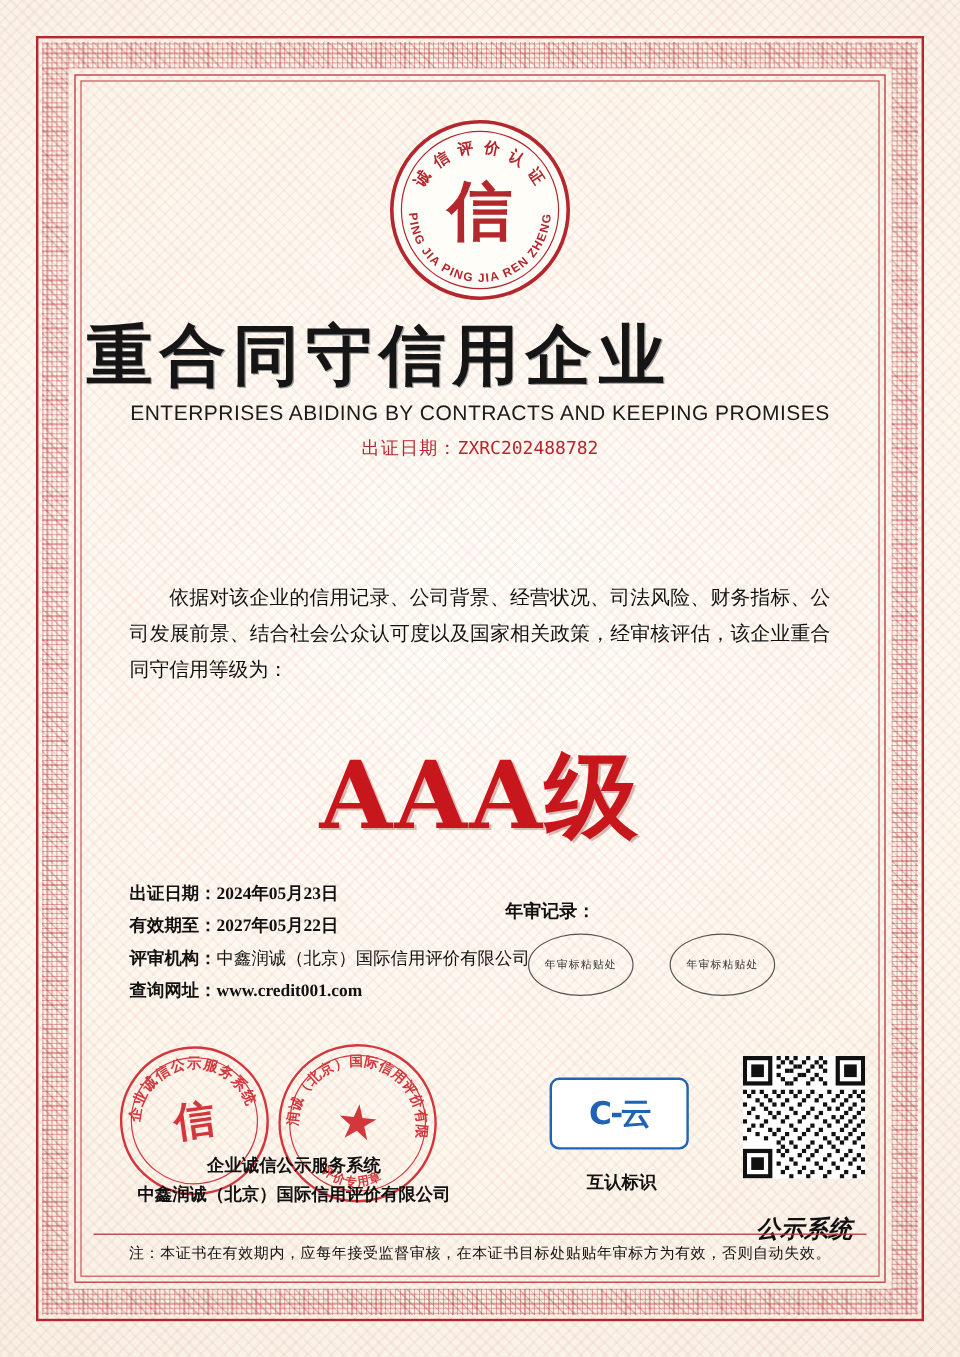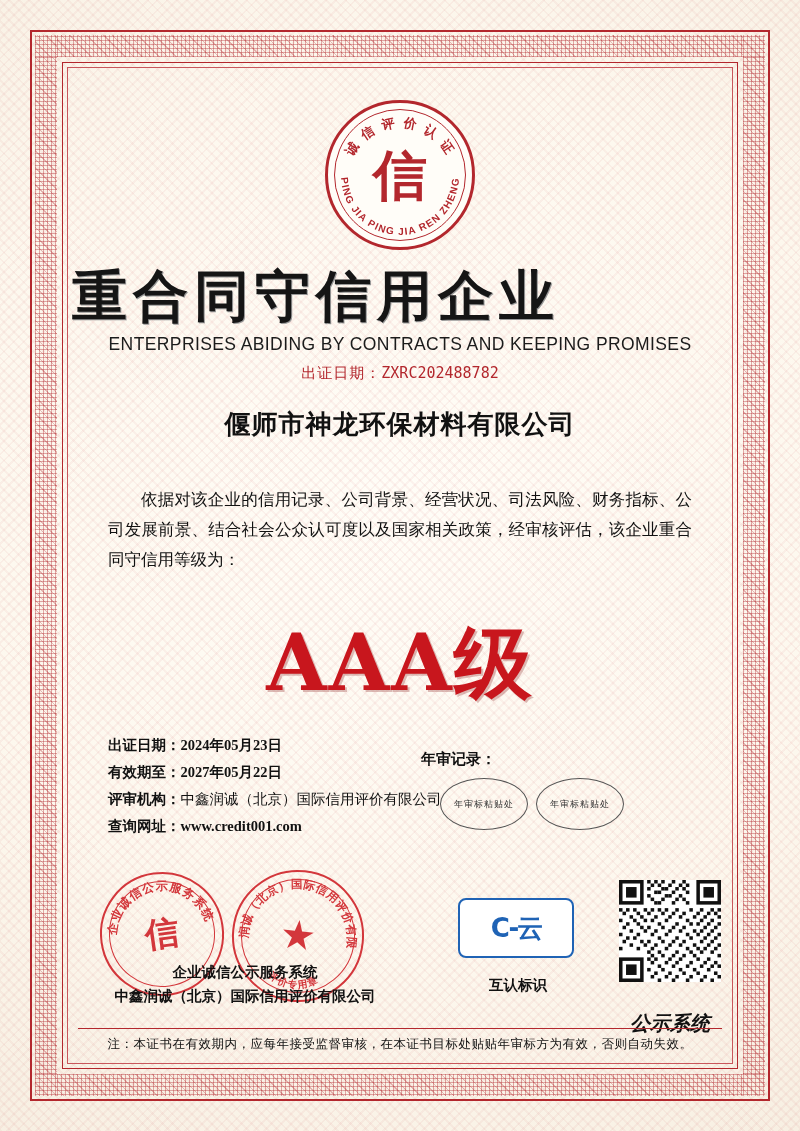--- a/index.html
+++ b/index.html
@@ -100,21 +100,21 @@
   .uscc{
     position:absolute;top:378px;left:0;right:0;text-align:center;
     font-size:13.5px;color:#b3272d;
     font-family:"DejaVu Sans",sans-serif;
   }
   .uscc .mono{font-family:"DejaVu Sans Mono",monospace;}
 
   .body-text{
     position:absolute;top:412px;left:36px;right:36px;
     font-size:16.5px;line-height:30px;color:#111;text-align:justify;
-    font-family:Liberation Sans, sans-serif;
+    font-family:Liberation Mono, monospace;
     text-indent:2em;
   }
 
   .grade{
     position:absolute;top:540px;left:0;right:0;text-align:center;
     font-size:78px;font-weight:bold;color:#c8161d;letter-spacing:2px;
     font-family:"DejaVu Serif","Liberation Serif",serif;
     text-shadow:2px 2px 0 rgba(120,0,0,.25);
   }
 
@@ -126,21 +126,21 @@
   }
   .details .row{white-space:nowrap;}
   .details .lbl{font-weight:bold;}
   .details .mono{font-family:"Liberation Serif",serif;font-weight:bold;}
 
   .annual{
     position:absolute;top:678px;left:349px;
     font-size:15px;font-weight:bold;color:#111;
     font-family:"DejaVu Sans","Liberation Sans",sans-serif;
   }
-  .annual-circles{position:absolute;top:706px;left:368px;display:flex;gap:8px;}
+  .annual-circles{position:absolute;top:706px;left:368px;display:flex;gap:30px;}
   .acirc{
     width:86px;height:50px;border:1px solid #555;border-radius:50%;
     display:flex;align-items:center;justify-content:center;
     font-size:9px;color:#333;letter-spacing:1px;
     font-family:"DejaVu Sans",sans-serif;
   }
 
   
   .seal{
     position:absolute;border-radius:50%;
@@ -223,21 +223,20 @@
       <div class="core">信</div>
     </div>
 
     <div class="title-cn">重合同守信用企业</div>
     <div class="title-en">ENTERPRISES ABIDING BY CONTRACTS AND KEEPING PROMISES</div>
 
     <div class="cert-no">
       <span>出证日期：</span><span class="mono">ZXRC202488782</span>
     </div>
 
-    <div class="company">偃师市神龙环保材料有限公司</div>
 
     <div class="body-text">依据对该企业的信用记录、公司背景、经营状况、司法风险、财务指标、公司发展前景、结合社会公众认可度以及国家相关政策，经审核评估，该企业重合同守信用等级为：</div>
 
     <div class="grade">AAA级</div>
 
     <div class="details">
       <div class="row">
         <span class="lbl">出证日期：</span><span class="mono">2024年05月23日</span>
       </div>
       <div class="row">

